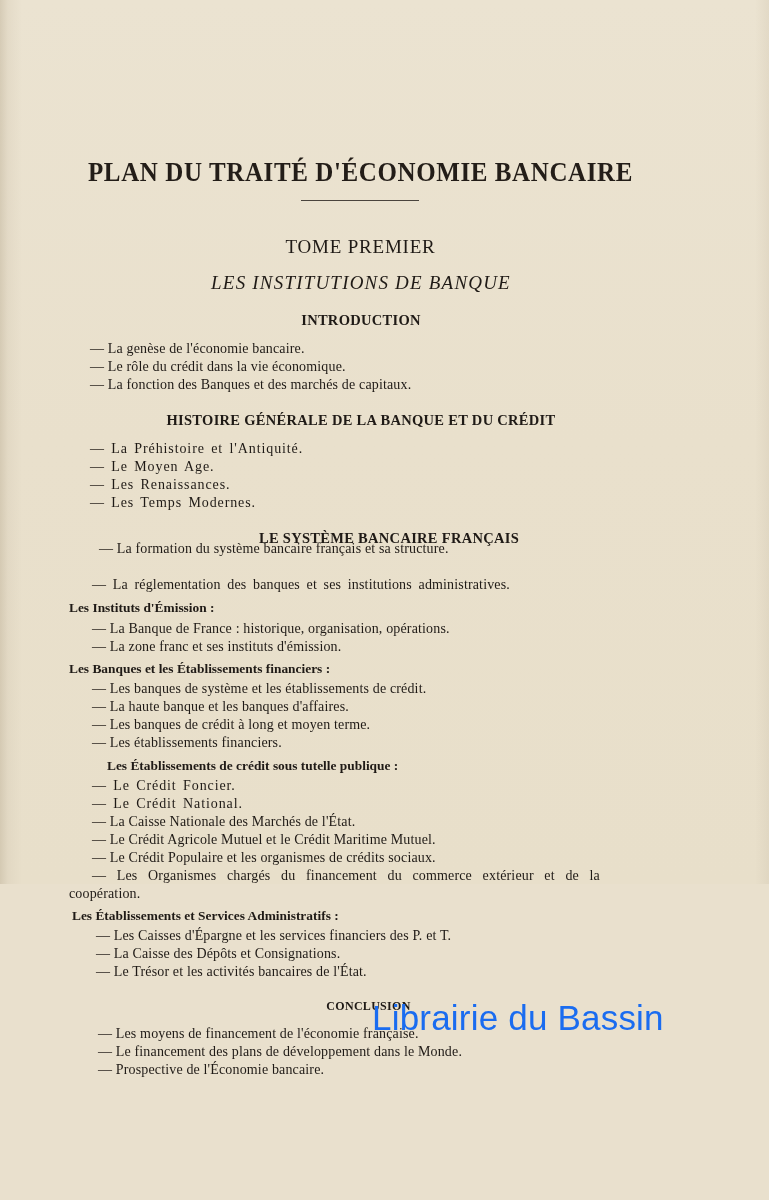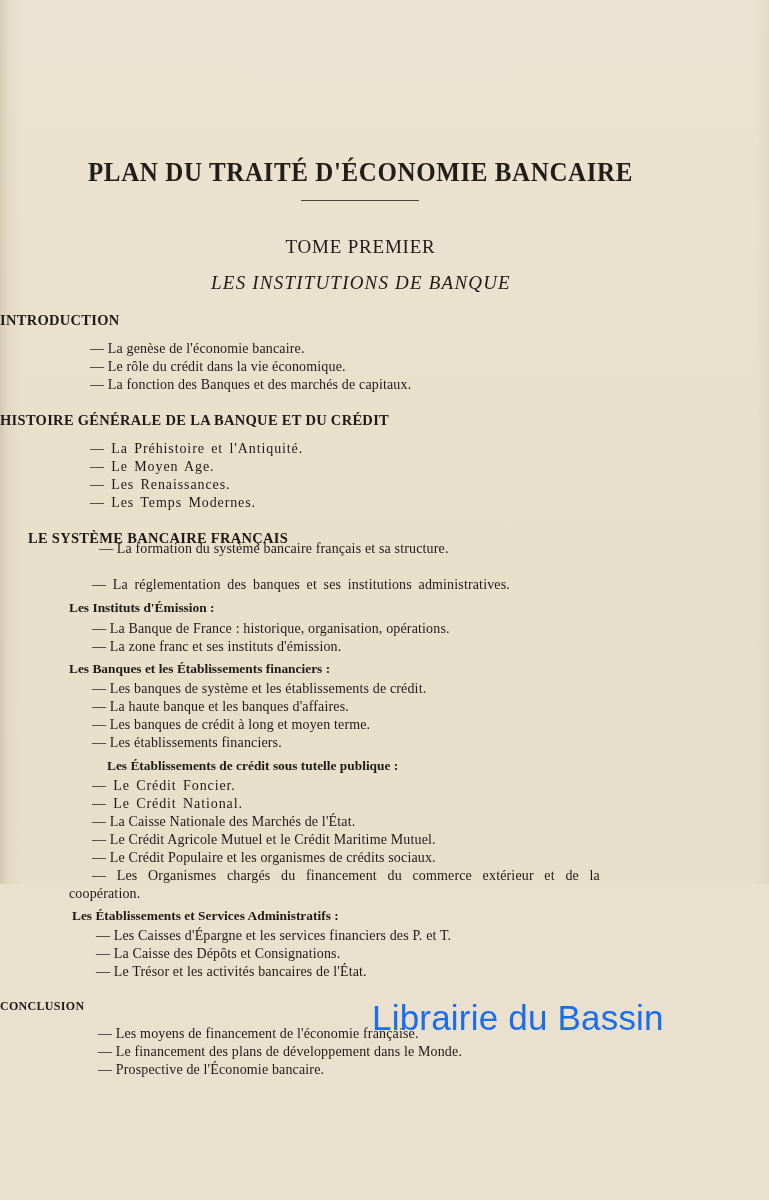--- a/index.html
+++ b/index.html
@@ -50,20 +50,21 @@
     .subtitle {
       left: 0; width: 722px; top: 272px;
       text-align: center;
       font-family: "Liberation Serif", serif;
       font-style: italic;
       font-size: 19px;
       letter-spacing: 1.2px;
     }
     .section-heading {
       left: 0; width: 722px;
+      text-align: center;
       font-family: "Liberation Serif", serif;
       font-weight: bold;
       font-size: 14.5px;
       letter-spacing: 0.3px;
     }
     .item {
       font-family: "Liberation Serif", serif;
       font-size: 14px;
       letter-spacing: 0.15px;
     }

